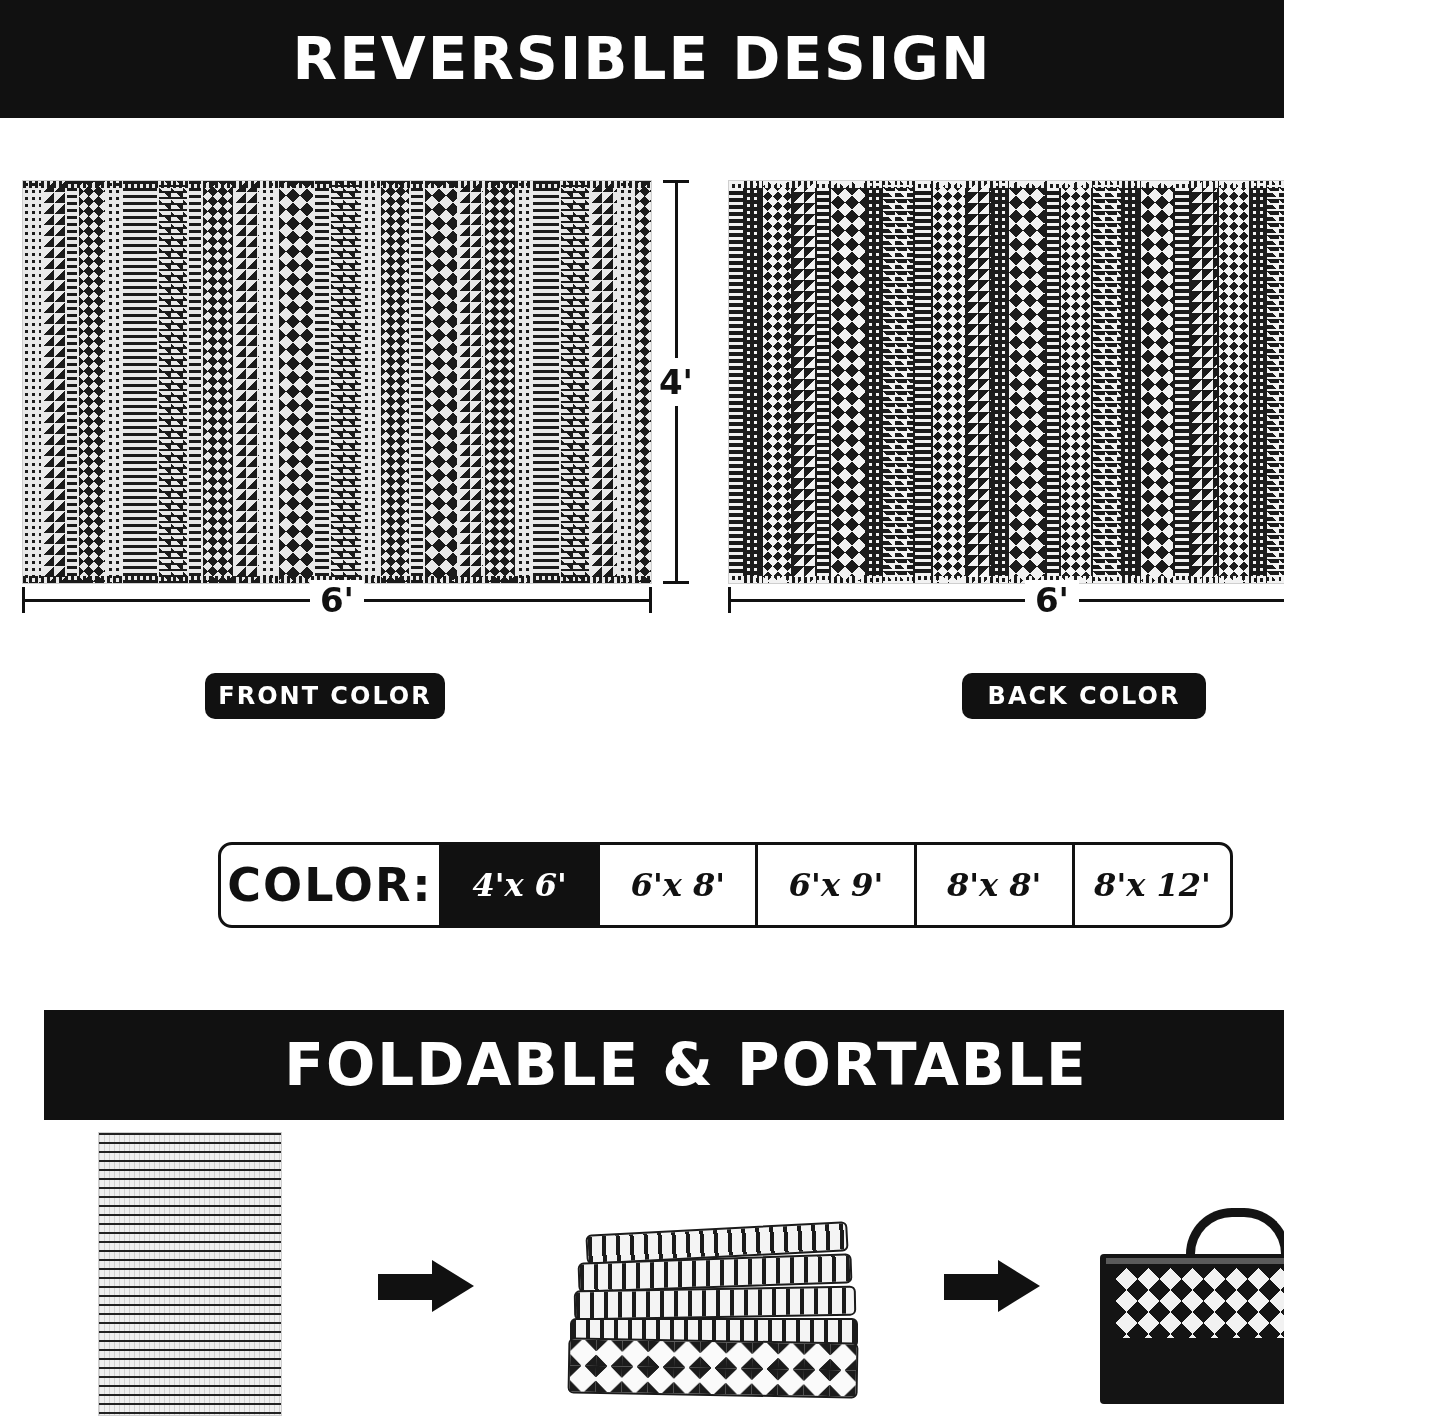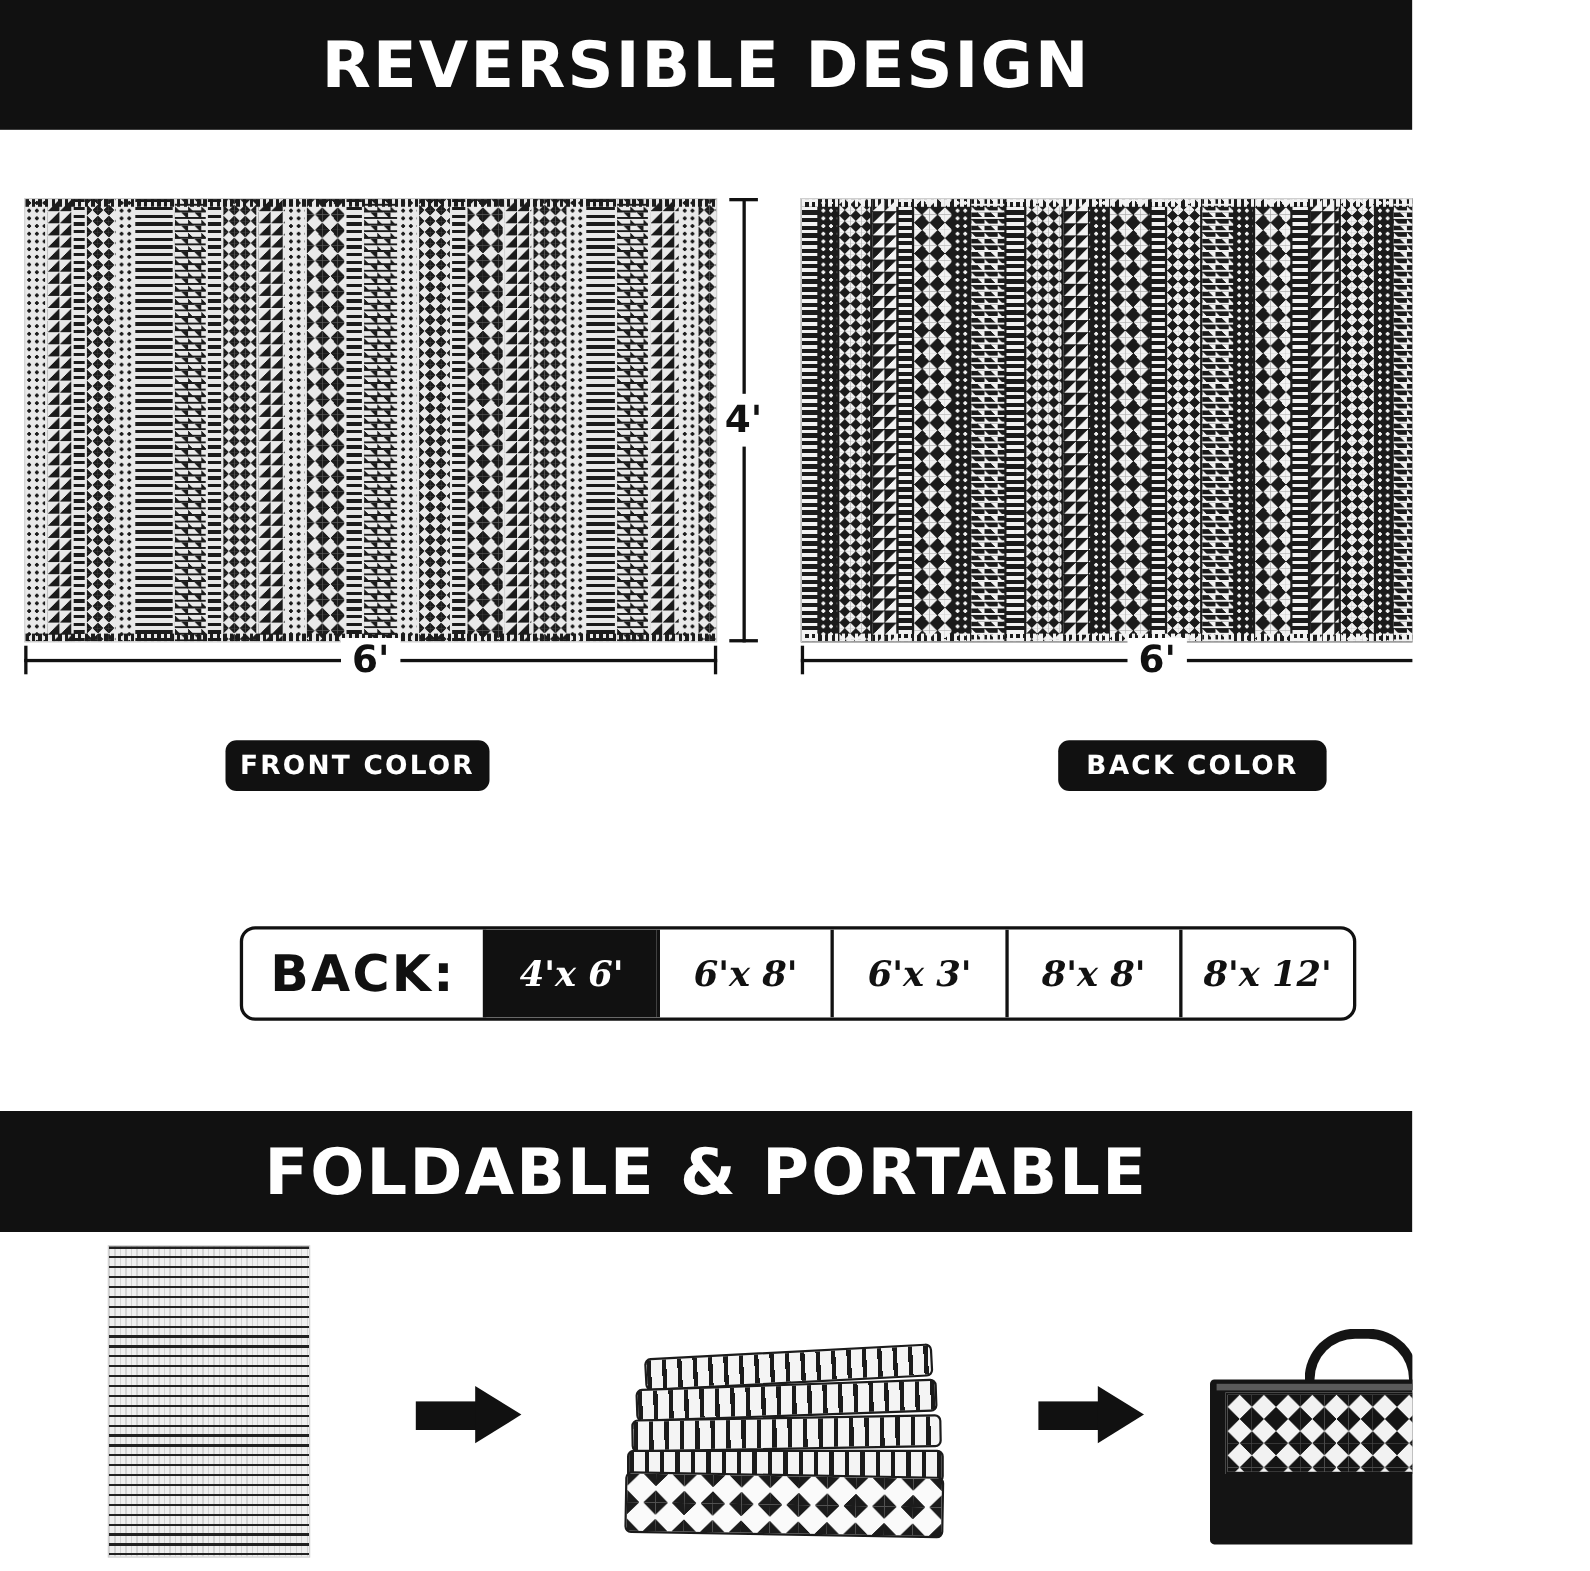--- a/index.html
+++ b/index.html
@@ -29,21 +29,21 @@
   }
   .banner-text {
     color: #ffffff;
     font-weight: 900;
     letter-spacing: 2px;
     font-size: 58px;
     font-family: "DejaVu Sans", sans-serif;
     text-transform: uppercase;
   }
   #banner-top { top: 0; height: 118px; }
-  #banner-mid { top: 1010px; height: 110px; }
+  #banner-mid { top: 1010px; height: 110px; margin-left: 44px; }
   .rug {
     position: absolute;
     overflow: hidden;
     border: 1px solid #cfcfcf;
   }
   .rug-front {
     left: 22px; top: 180px;
     width: 630px; height: 404px;
     background: #e9e9e9;
   }
@@ -429,24 +429,24 @@
     <div class="line"></div>
       <div class="cap left"></div>
       <div class="cap right"></div>
     <div class="label">6'</div>
   </div>
 
   <div class="tag" id="tag-back">BACK COLOR</div>
   <div class="tag" id="tag-front">FRONT COLOR</div>
 
   <div class="size-bar">
-    <div class="size-label-cell">BACK:</div>
+    <div class="size-label-cell">COLOR:</div>
     <div class="size-cell active">4'x 6'</div>
     <div class="size-cell">6'x 8'</div>
-    <div class="size-cell">6'x 3'</div>
+    <div class="size-cell">6'x 9'</div>
     <div class="size-cell">8'x 8'</div>
     <div class="size-cell">8'x 12'</div>
   </div>
 
   <div class="banner" id="banner-mid">
     <div class="banner-text">FOLDABLE &amp; PORTABLE</div>
   </div>
 
   <div class="fold-row">
     <div class="mini-rug">

